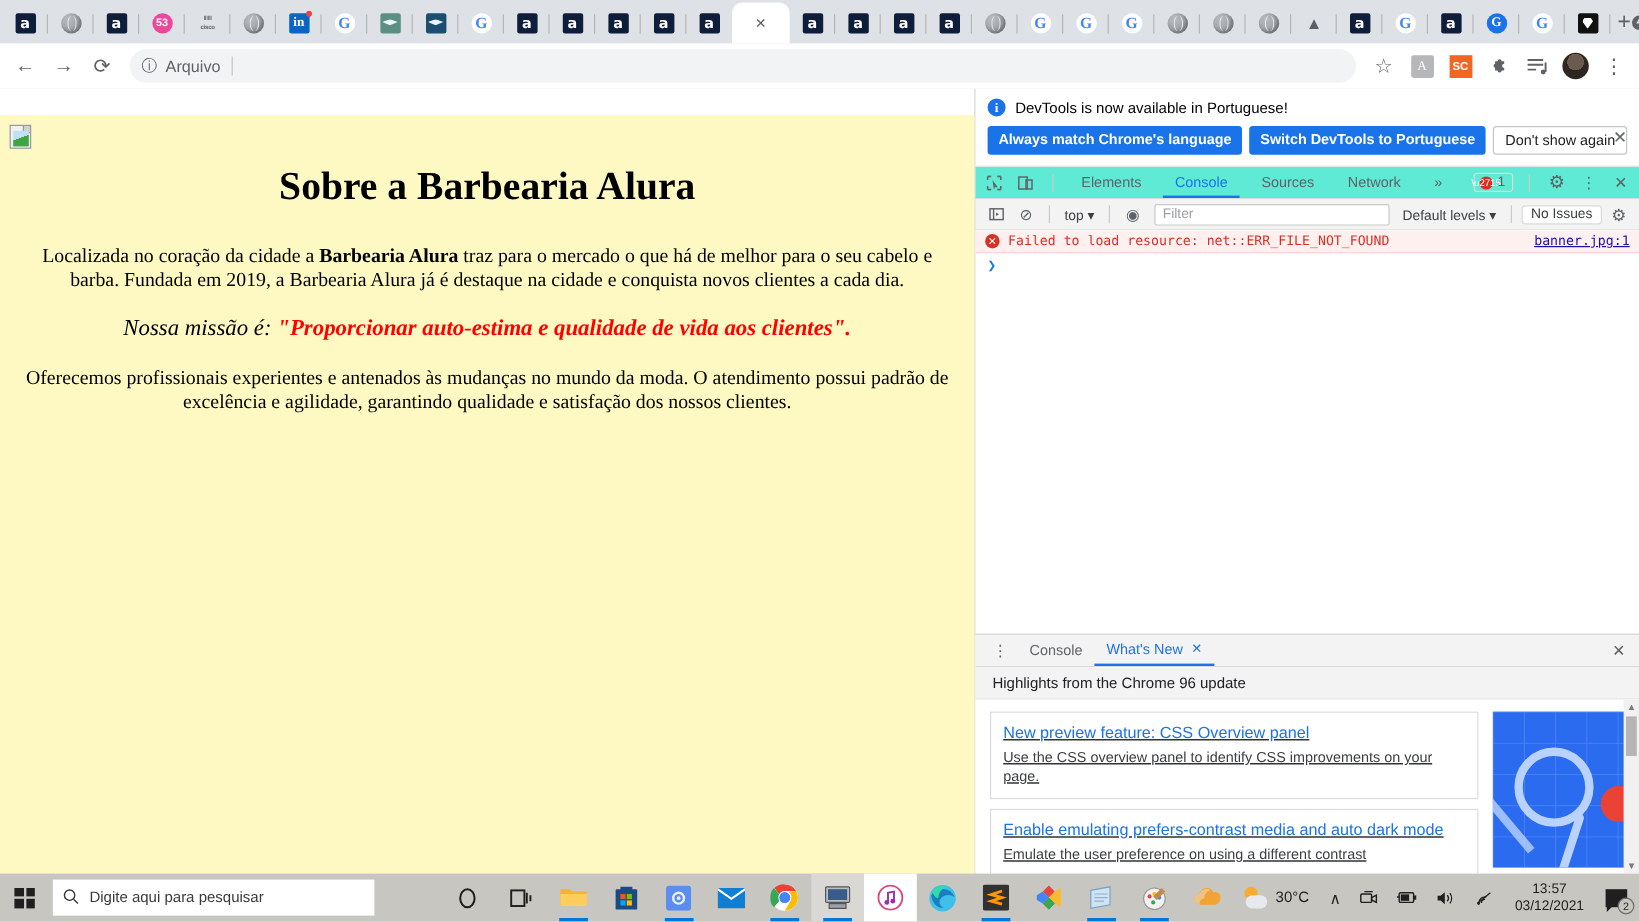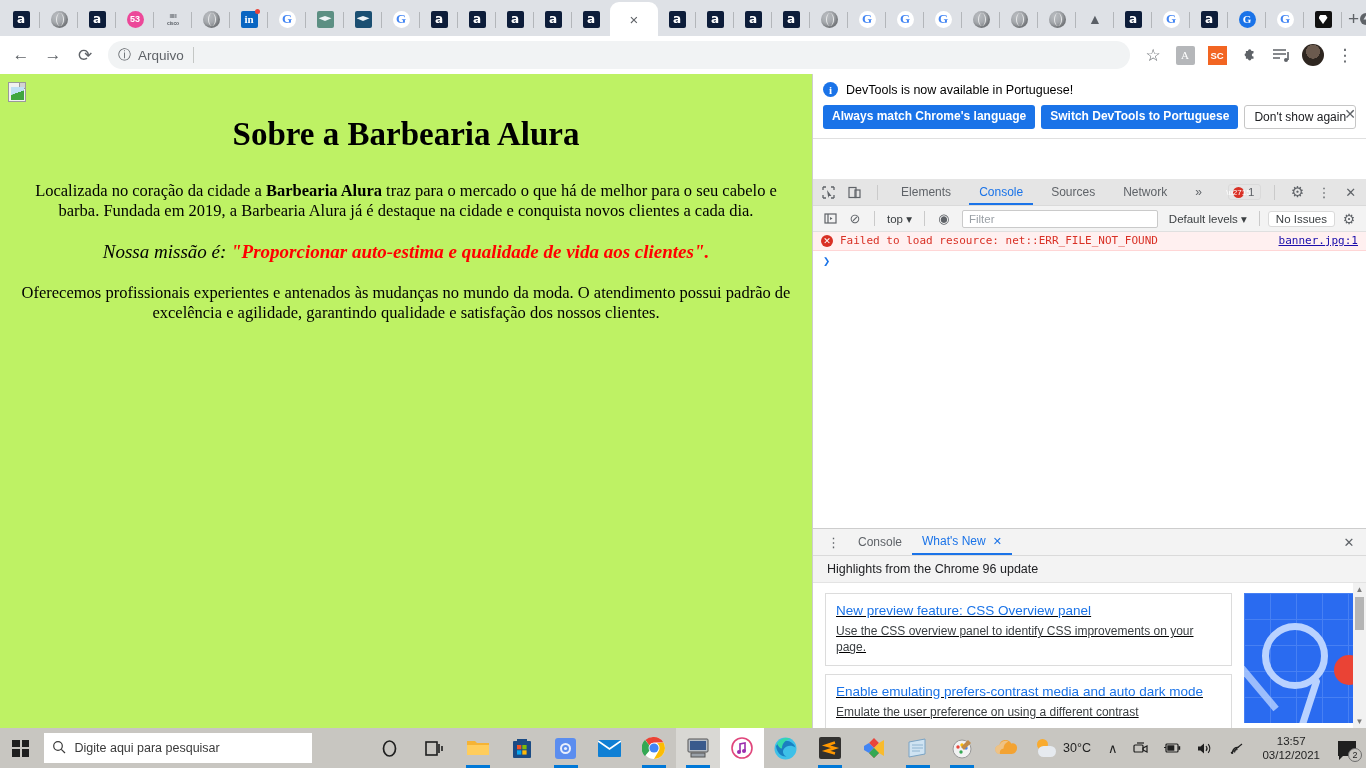--- a/index.html
+++ b/index.html
@@ -77,21 +77,21 @@
   #omnibox .urltext { font-size: 13.5px; color: #202124; white-space: nowrap; overflow: hidden; }
   .ext-pdf { width: 19px; height: 19px; background: #b5b7ba; border-radius: 2px; color: #fff;
              font-size: 11px; display:flex; align-items:center; justify-content:center; font-family:"Liberation Serif",serif;}
   .ext-sc { width: 19px; height: 19px; background: #f26522; color: #fff; font-size: 9.5px; font-weight: bold;
             display: flex; align-items: center; justify-content: center; }
   .avatar { width: 22px; height: 22px; border-radius: 50%;
             background: radial-gradient(circle at 50% 35%, #6b5a4e 0 38%, #2e2620 39% 100%); }
 
   
   #viewport { height: 654px; display: flex; background: #fff; }
-  #webpage { width: 812px; background: #bef264; position: relative; overflow: hidden; }
+  #webpage { width: 812px; background: #fef9c3; position: relative; overflow: hidden; margin-top: 22px; }
   #broken-img { position: absolute; left: 8px; top: 8px; width: 18px; height: 20px;
                 background: #f1f1f1; border: 1px solid #9a9a9a; }
   #broken-img .corner { position: absolute; right: 0; top: 0; width: 6px; height: 6px;
                 background: #d2d2d2; border-left: 1px solid #9a9a9a; border-bottom: 1px solid #9a9a9a; }
   #broken-img .pic { position: absolute; left: 2px; top: 4px; width: 13px; height: 13px;
                 background: linear-gradient(160deg, #bfe0f5 0 45%, #3fa63f 46% 100%); }
   .pagewrap { padding-top: 42px; }
   #page-h1 { text-align: center; font-family: "Liberation Serif", serif; font-size: 33px; font-weight: bold;
              color: #000; margin-bottom: 28px; }
   .page-p { font-family: Liberation Serif, serif; font-size: 16.5px; color: #000; text-align: center;
@@ -110,21 +110,21 @@
               font-size: 11px; font-weight: bold; display: flex; align-items: center; justify-content: center;
               font-family: "Liberation Serif", serif; flex: 0 0 auto; }
   #dt-banner .msg { font-size: 12.5px; color: #000000; }
   #dt-banner .row2 { display: flex; gap: 6px; }
   .bbtn { font-size: 12px; padding: 4px 9px; border-radius: 3px; white-space: nowrap; }
   .bbtn.primary { background: #1a73e8; color: #fff; font-weight: bold; }
   .bbtn.ghost { background: #fff; color: #202124; border: 1px solid #c6c6c6; }
   #dt-banner .bclose { position: absolute; right: 10px; top: 32px; color: #5f6368; font-size: 14px; }
 
   #dt-tabs { height: 27px; display: flex; align-items: center; padding: 0 6px; border-bottom: 1px solid #dadada;
-             background: #e5e5e5; gap: 8px; margin-top: 40px; }
+             background: #5eead4; gap: 8px; }
   .dt-ico { width: 22px; height: 21px; display: flex; align-items: center; justify-content: center;
             color: #5f6368; font-size: 13px; }
   .dt-sep { width: 1px; height: 15px; background: #cacaca; margin: 0 5px; }
   .dt-tab { font-size: 12px; color: #5f6368; padding: 5px 10px 4px; height: 26px; line-height: 17px; }
   .dt-tab.active { color: #1a73e8; border-bottom: 2px solid #1a73e8; }
   .err-badge { display: flex; align-items: center; gap: 4px; border: 1px solid #dadada; border-radius: 3px;
                padding: 1px 6px 1px 4px; font-size: 11.5px; color: #5f6368; }
   .err-badge .circ { width: 11px; height: 11px; border-radius: 50%; background: #d93025; color: #fff;
                font-size: 8px; display: flex; align-items: center; justify-content: center; }
 

